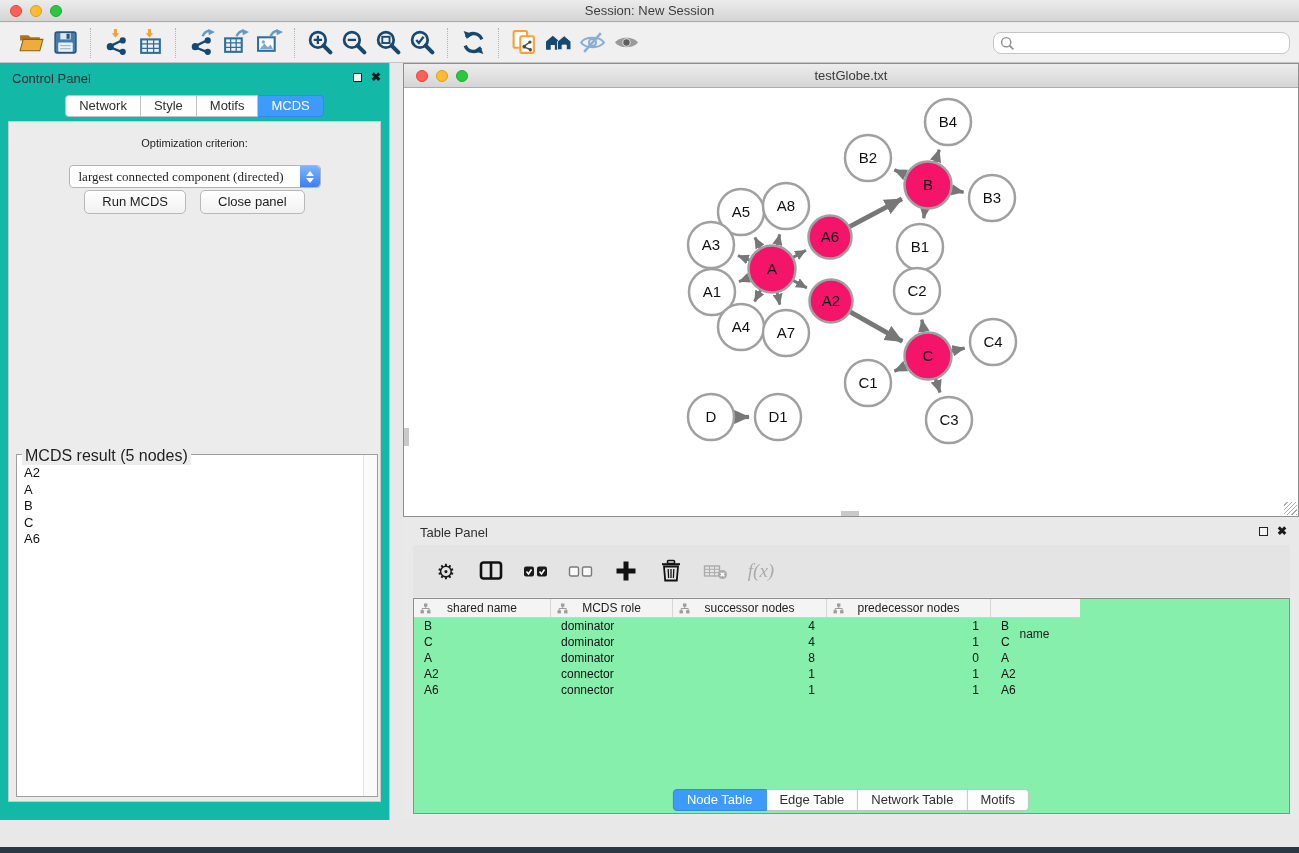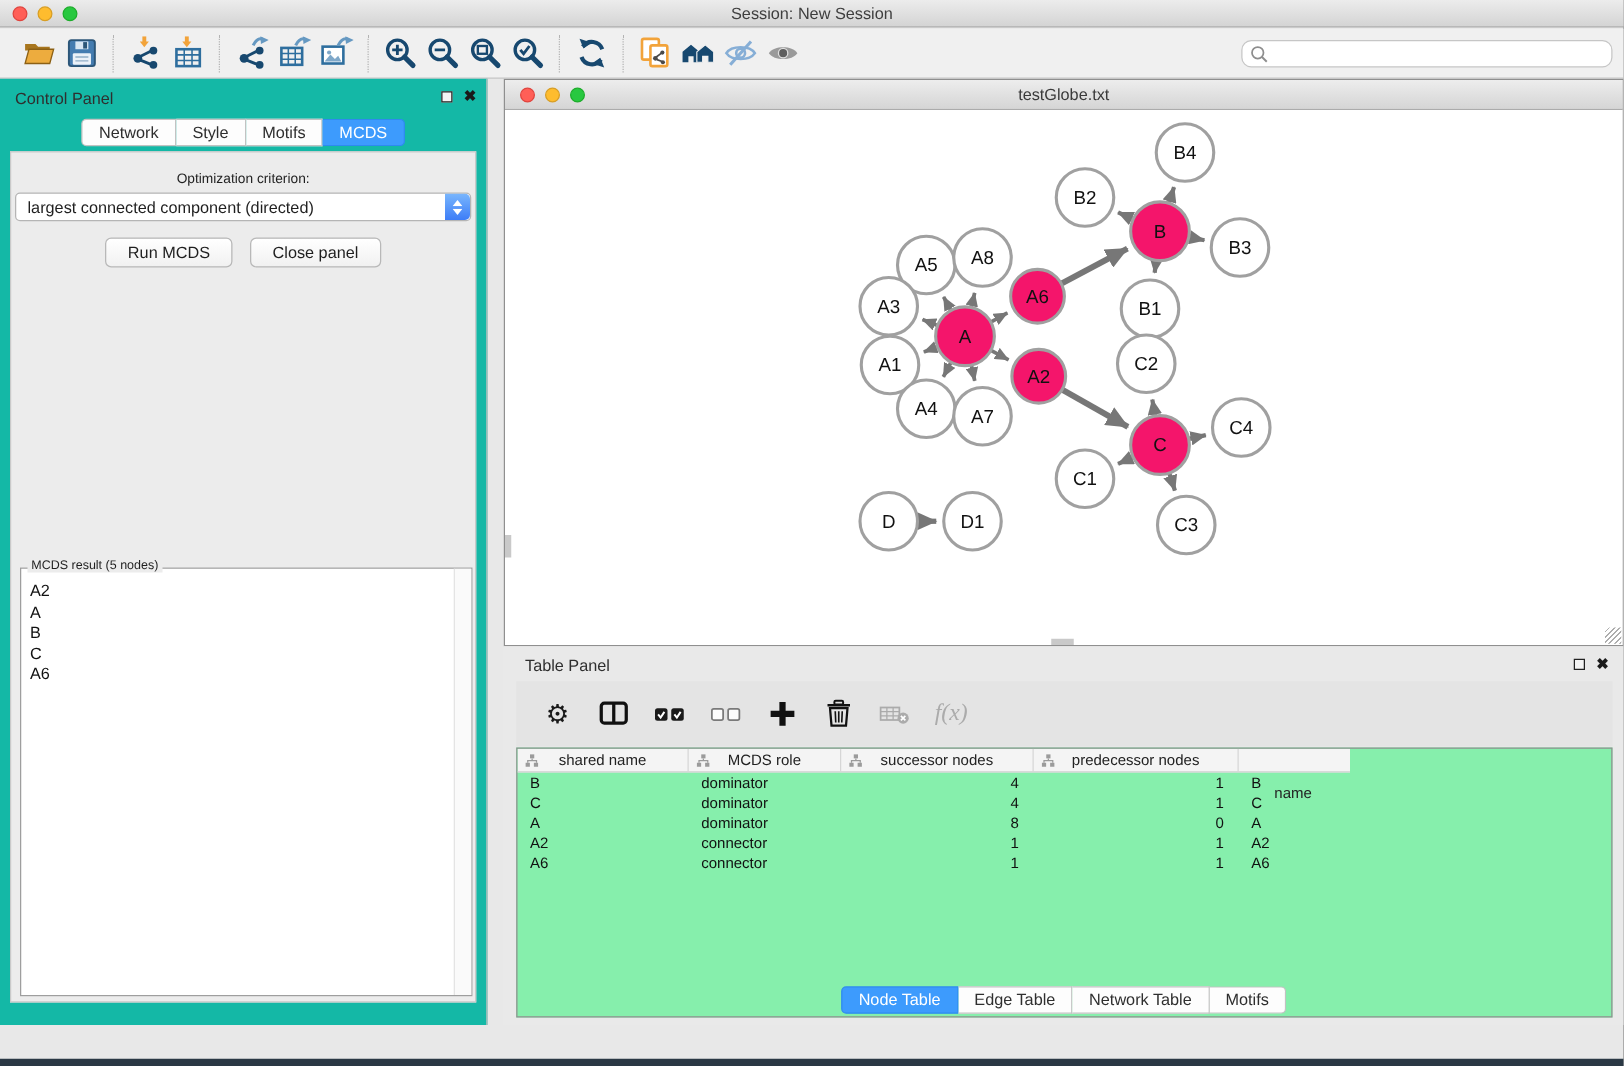--- a/index.html
+++ b/index.html
@@ -41,33 +41,33 @@
   .close-btn { font-size:12px; font-weight:bold; color:#1A1A1A; line-height:1; }
   .cp-tabs { position:absolute; left:0; top:32px; width:100%; display:flex; justify-content:center; }
   .seg-tab { font-size:13px; color:#2F2F2F; background:#FDFDFD; border:1px solid #C2C2C2;
     border-left:none; padding:2px 13px 3px; }
   .seg-tab:first-child { border-left:1px solid #C2C2C2; border-radius:4px 0 0 4px; }
   .seg-tab:last-child { border-radius:0 4px 4px 0; }
   .seg-tab.active { background:#3D9BFD; border-color:#2E8AEF; color:#FFF; }
   .cp-content { position:absolute; left:8px; right:8px; top:58px; bottom:18px;
     background:#ECECEC; border:1px solid #C9C9C9; }
   .opt-label { text-align:center; margin-top:15px; font-size:11px; color:#1F1F1F; }
-  .dropdown { position:relative; margin:5px auto 0; width:365px; height:23px; background:#FFF;
-    border:1px solid #B5B5B5; border-radius:4px; display:flex; align-items:center; }
+  .dropdown { position:relative; margin:16px auto 0; width:252px; height:23px; background:#FFF;
+    border:1px solid #B5B5B5; border-radius:4px; display:flex; align-items:center;font-family:Liberation Serif, serif; }
   .dropdown-value { font-size:13px; color:#1F1F1F; padding-left:9px; white-space:nowrap; }
   .dropdown-stepper { position:absolute; right:0; top:0; width:20px; height:21px;
     background:linear-gradient(#79B6FD,#3D7DF7); border-radius:0 4px 4px 0;
     display:flex; flex-direction:column; align-items:center; justify-content:center; gap:2px; }
-  .btn-row { display:flex; justify-content:center; gap:14px; margin-top:13px; }
+  .btn-row { display:flex; justify-content:center; gap:14px; margin-top:2px; }
   .mac-btn { font-size:13px; color:#1F1F1F; background:linear-gradient(#FFFFFF,#F1F1F1);
     border:1px solid #B8B8B8; border-radius:5px; padding:3px 17px 4px; }
   .result-box { position:absolute; left:7px; right:2px; top:332px; bottom:4px;
     background:#FFF; border:1px solid #9E9E9E; }
   .result-legend { position:absolute; top:-8px; left:5px; background:#ECECEC;
-    padding:0 3px; font-size:10px; color:#1F1F1F; }
+    padding:0 3px; font-size:16px; color:#1F1F1F; }
   .result-list { position:absolute; left:1px; top:8px; bottom:1px; right:15px;
     padding:2px 6px; overflow:hidden; }
   .result-list div { font-size:13px; color:#111; line-height:16.5px; }
   .result-scroll { position:absolute; right:0; top:0; bottom:0; width:14px;
     background:#FAFAFA; border-left:1px solid #E4E4E4; }
 
   
   .net-window { position:absolute; left:403px; top:63px; width:896px; height:454px;
     border:1px solid #8F8F8F; background:#FFF; }
   .net-titlebar { position:relative; height:24px; background:linear-gradient(#EDEDED,#D5D5D5);

